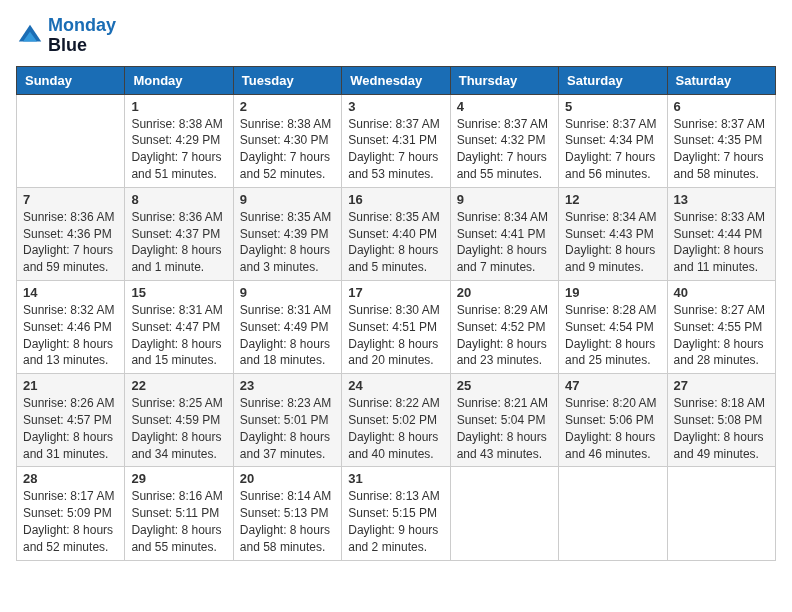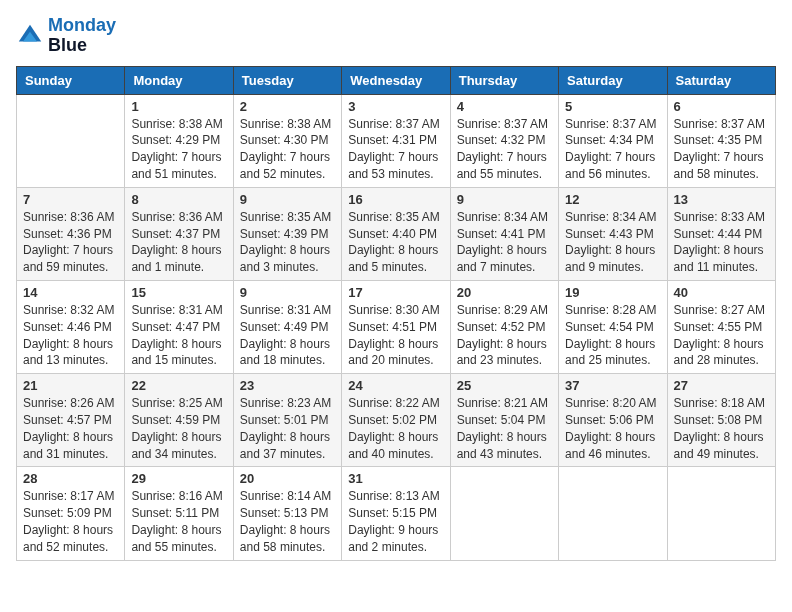--- a/index.html
+++ b/index.html
@@ -224,21 +224,21 @@
         </td>
         <td>
           <span class="day-number">24</span>
           <div class="day-info">Sunrise: 8:22 AM<br>Sunset: 5:02 PM<br>Daylight: 8 hours and 40 minutes.</div>
         </td>
         <td>
           <span class="day-number">25</span>
           <div class="day-info">Sunrise: 8:21 AM<br>Sunset: 5:04 PM<br>Daylight: 8 hours and 43 minutes.</div>
         </td>
         <td>
-          <span class="day-number">37</span>
+          <span class="day-number">47</span>
           <div class="day-info">Sunrise: 8:20 AM<br>Sunset: 5:06 PM<br>Daylight: 8 hours and 46 minutes.</div>
         </td>
         <td>
           <span class="day-number">27</span>
           <div class="day-info">Sunrise: 8:18 AM<br>Sunset: 5:08 PM<br>Daylight: 8 hours and 49 minutes.</div>
         </td>
       </tr>
       <tr>
         <td>
           <span class="day-number">28</span>

